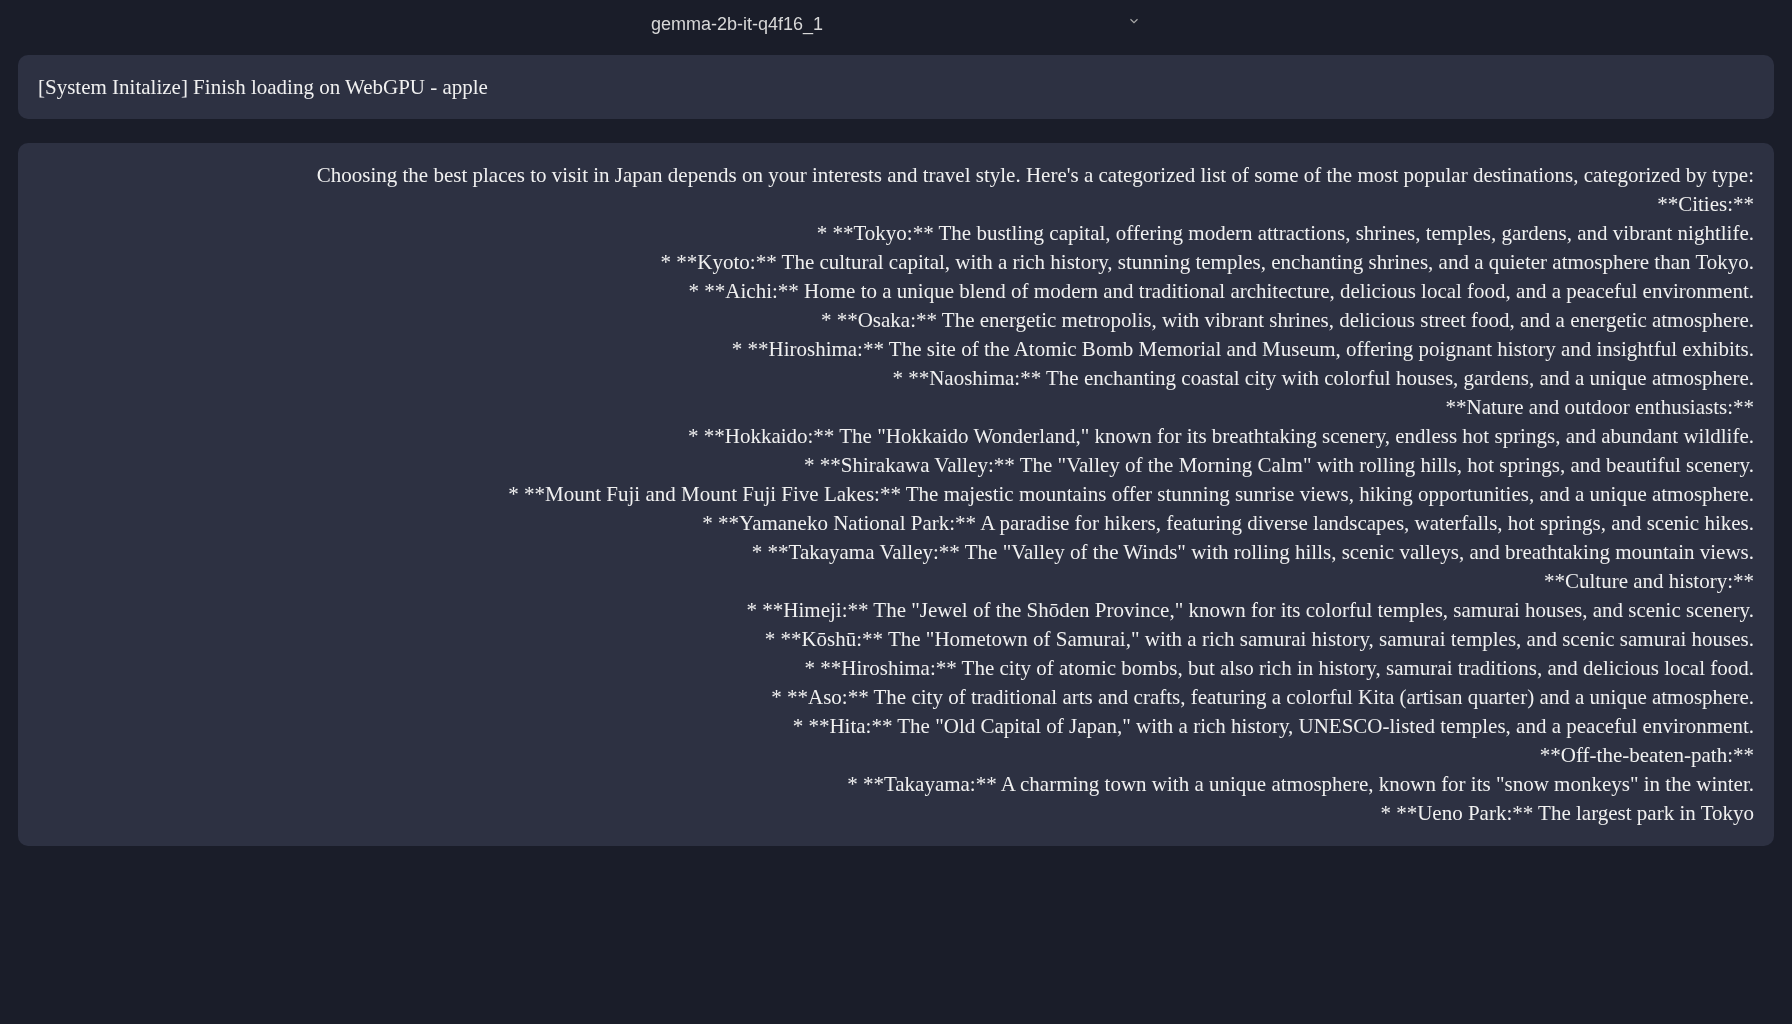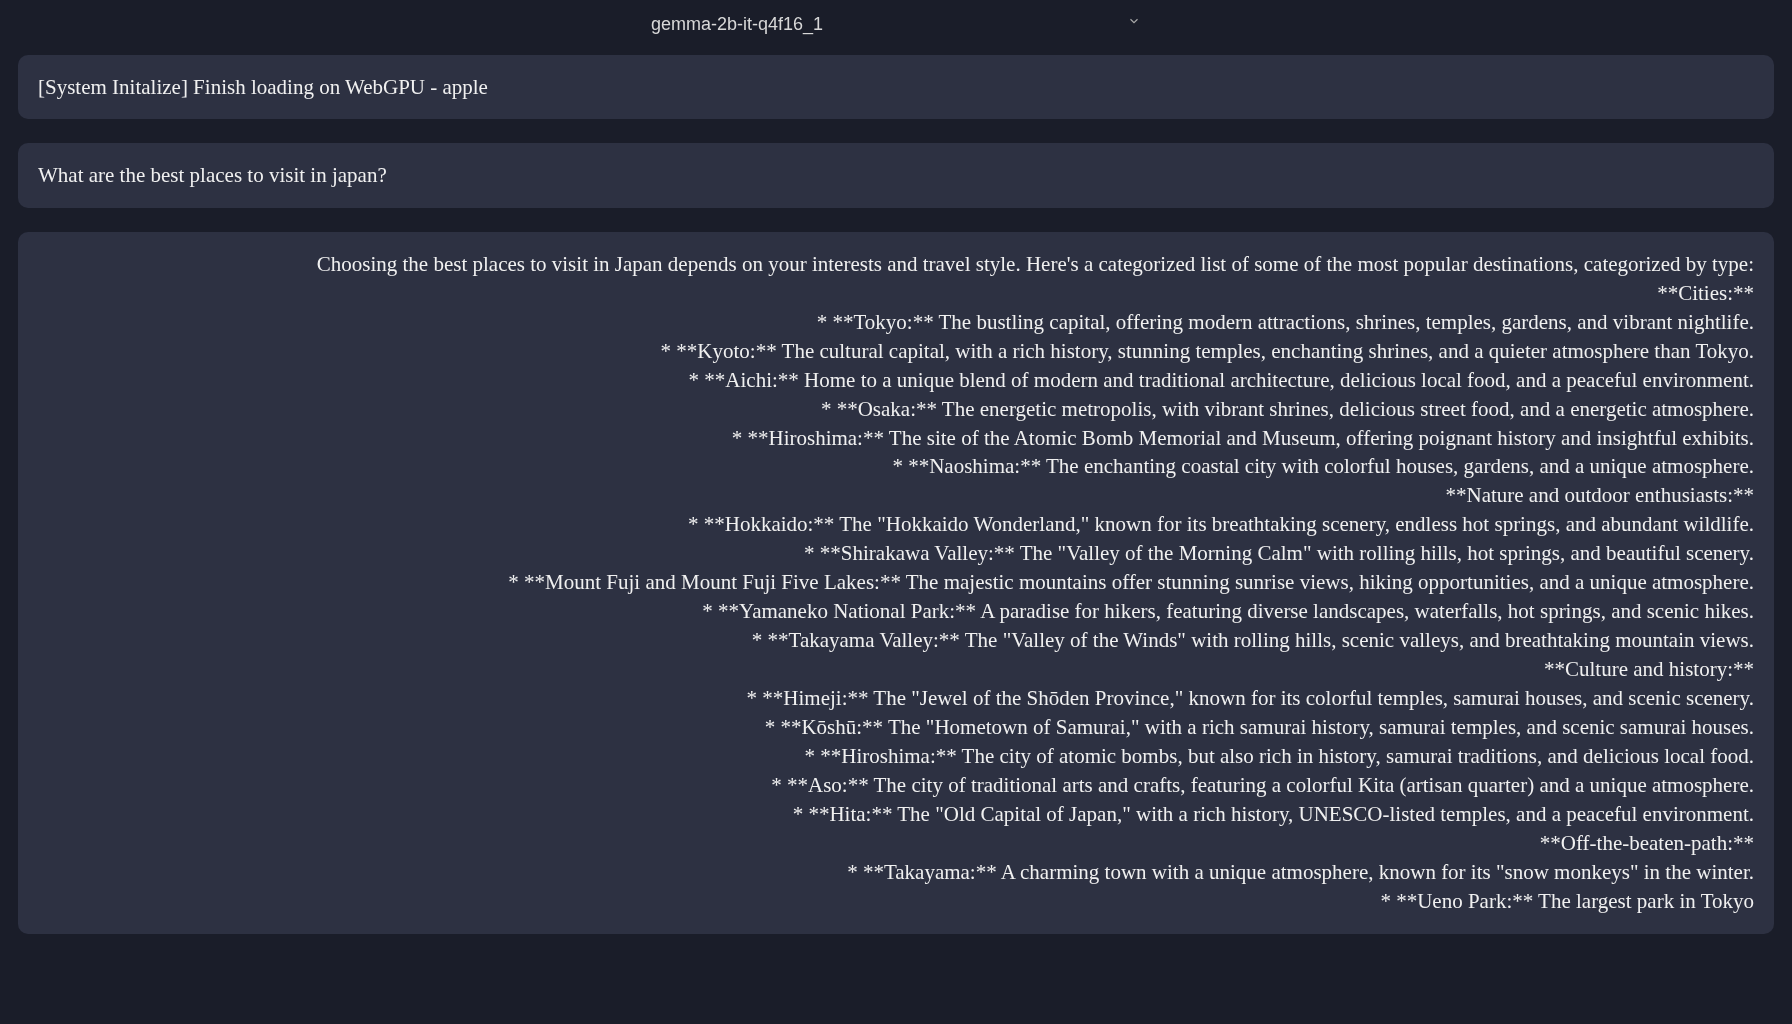--- a/index.html
+++ b/index.html
@@ -62,23 +62,20 @@
       <polyline points="6 9 12 15 18 9"></polyline>
     </svg>
   </span>
 </div>
 
 <div class="message-container">
   <div class="message message-system">
     <span>[System Initalize] Finish loading on WebGPU - apple</span>
   </div>
 
-  <div class="message">
-    <span>What are the best places to visit in japan?</span>
-  </div>
 
   <div class="message message-response"><span>Choosing the best places to visit in Japan depends on your interests and travel style. Here's a categorized list of some of the most popular destinations, categorized by type:
 **Cities:**
 * **Tokyo:** The bustling capital, offering modern attractions, shrines, temples, gardens, and vibrant nightlife.
 * **Kyoto:** The cultural capital, with a rich history, stunning temples, enchanting shrines, and a quieter atmosphere than Tokyo.
 * **Aichi:** Home to a unique blend of modern and traditional architecture, delicious local food, and a peaceful environment.
 * **Osaka:** The energetic metropolis, with vibrant shrines, delicious street food, and a energetic atmosphere.
 * **Hiroshima:** The site of the Atomic Bomb Memorial and Museum, offering poignant history and insightful exhibits.
 * **Naoshima:** The enchanting coastal city with colorful houses, gardens, and a unique atmosphere.
 **Nature and outdoor enthusiasts:**

